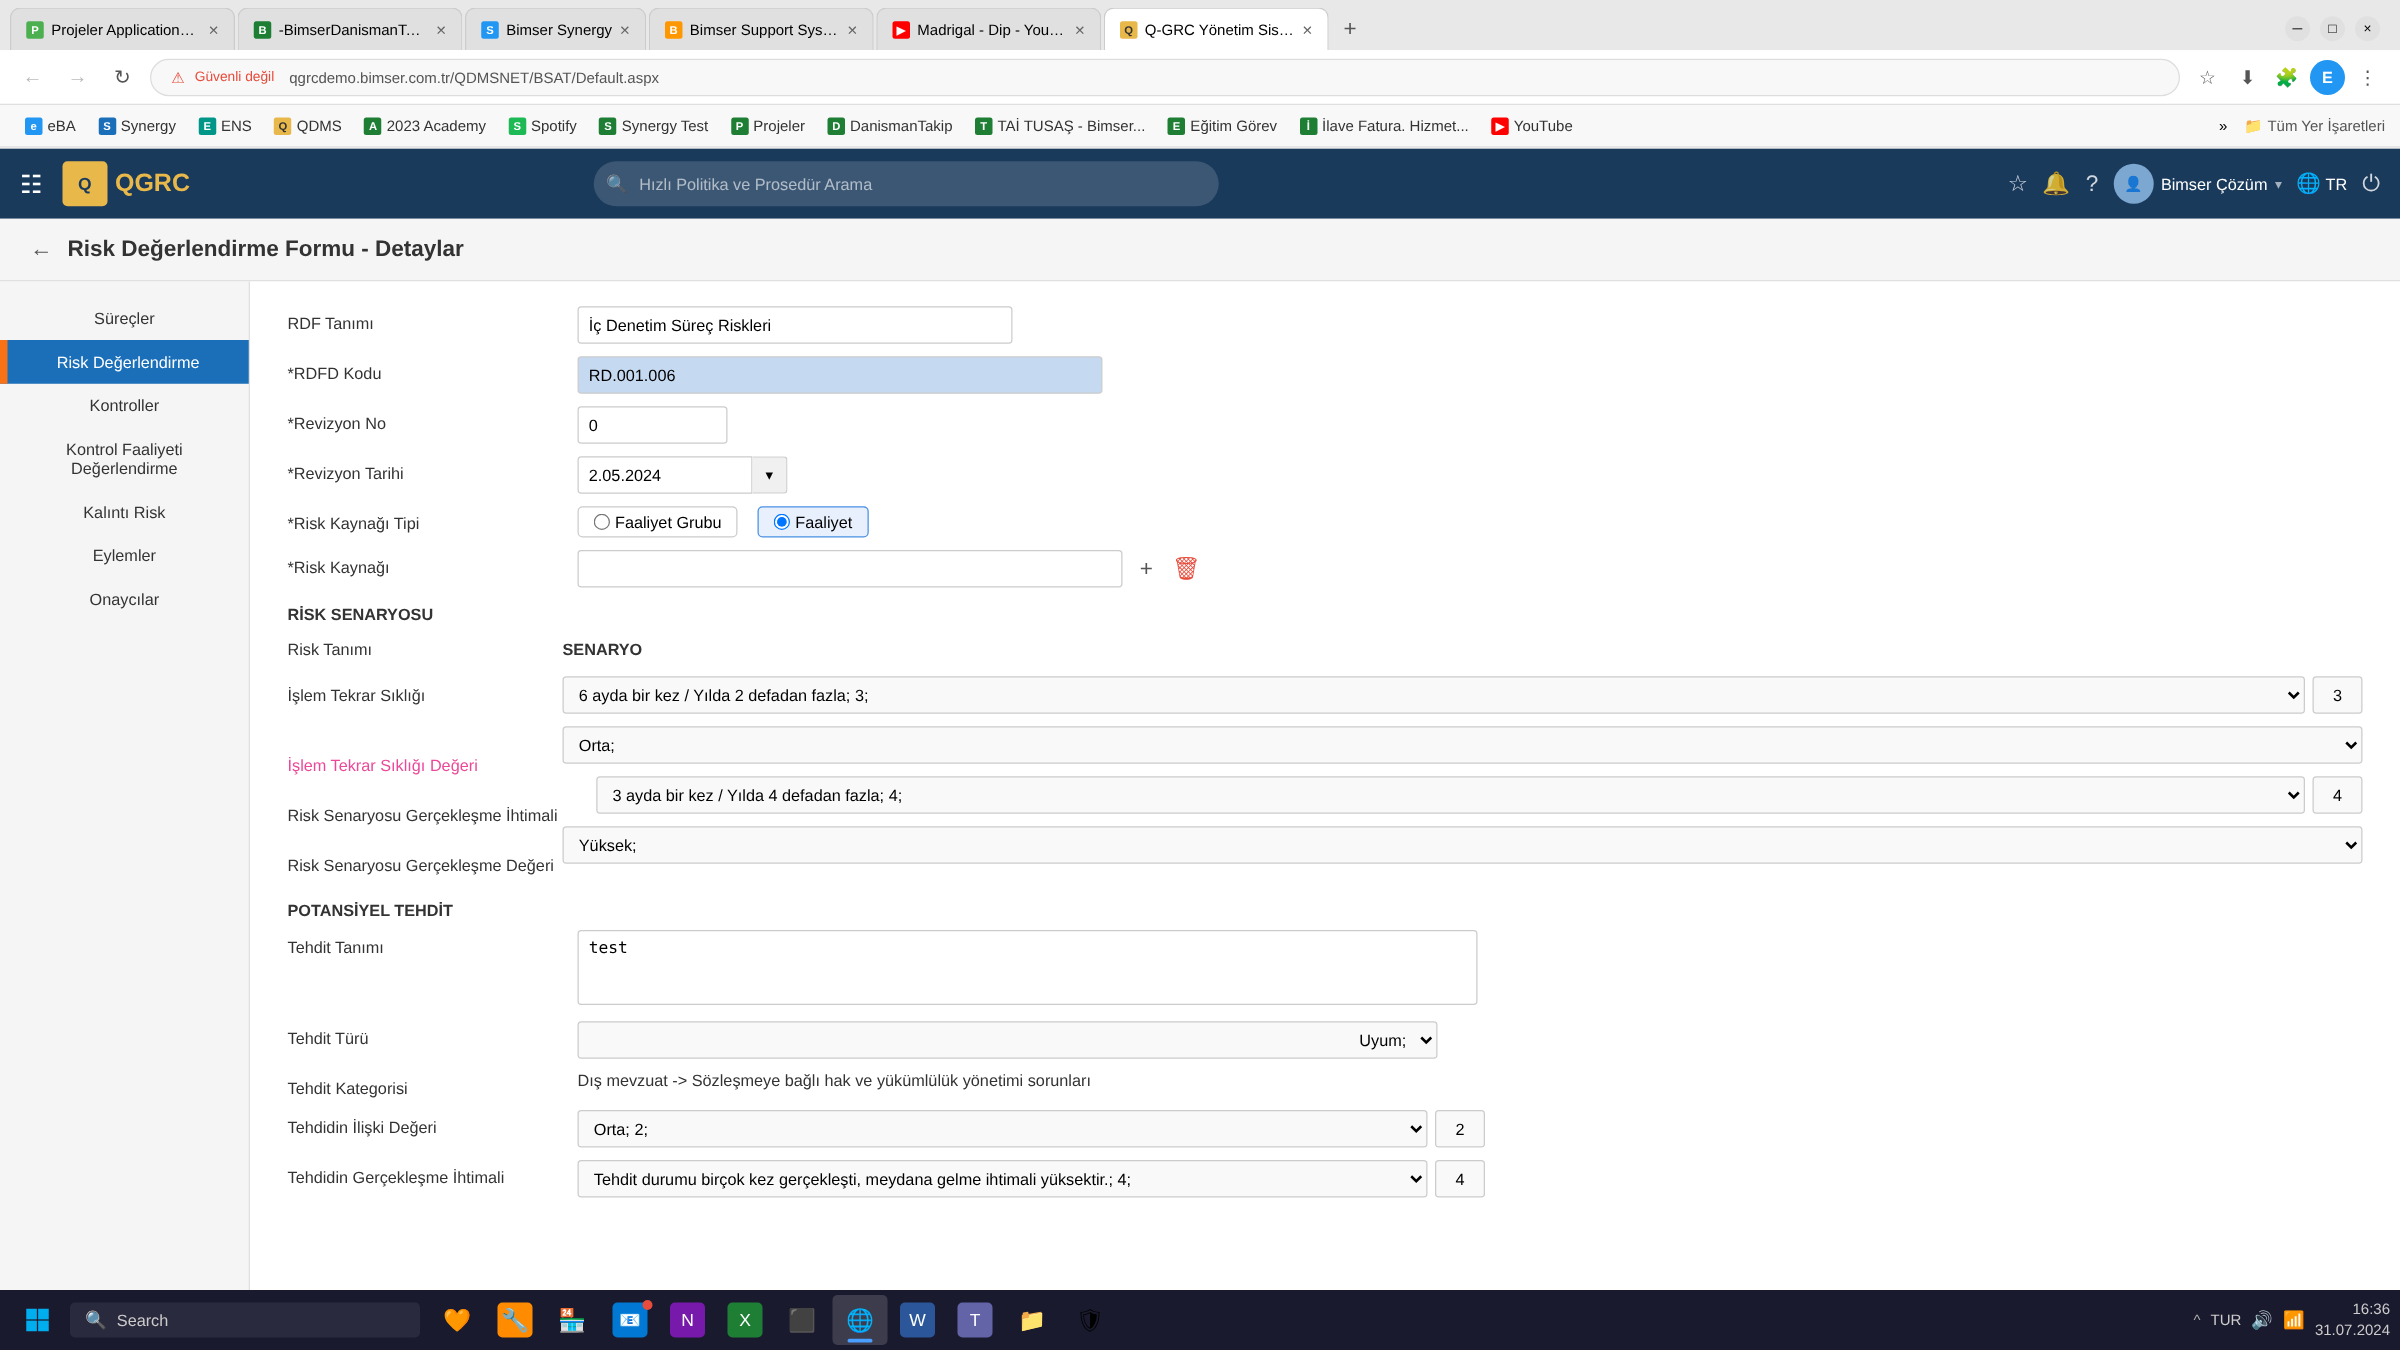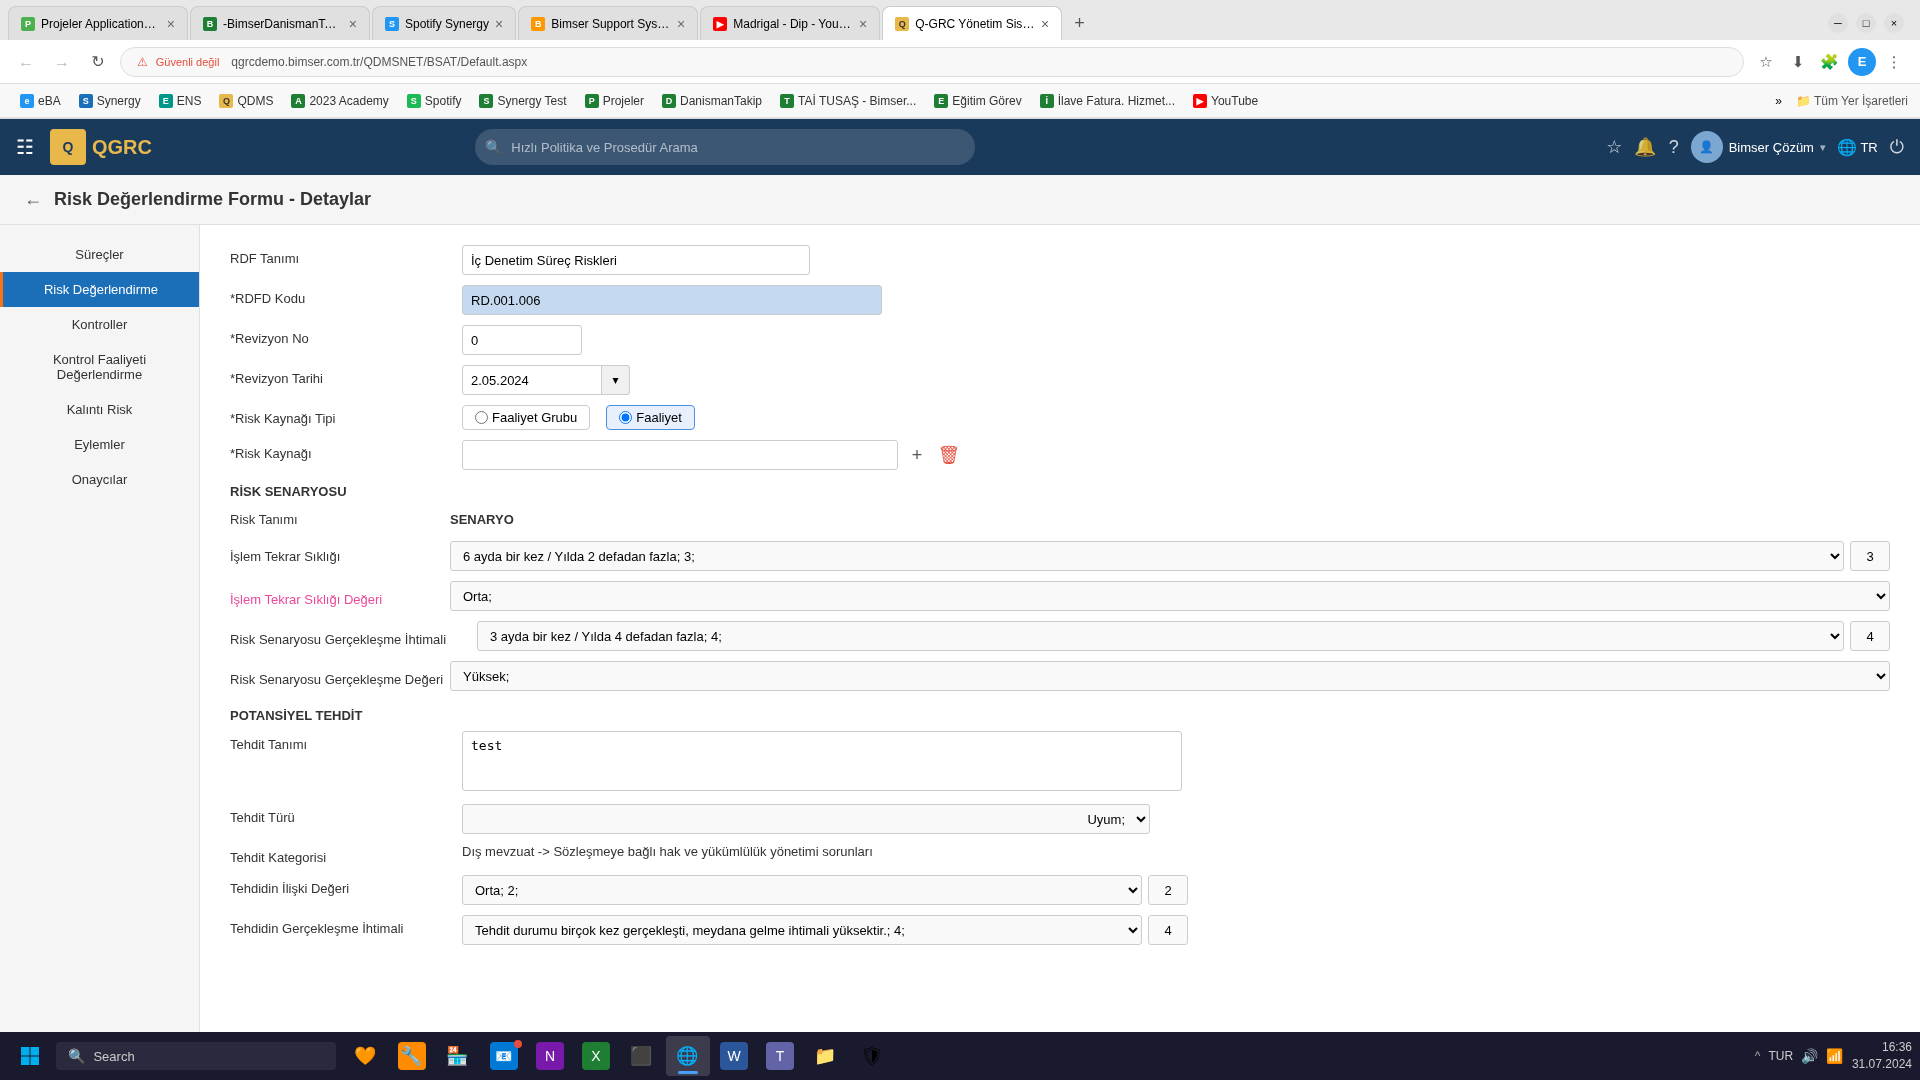--- a/index.html
+++ b/index.html
@@ -57,21 +57,21 @@
     
     .page-header { padding: 14px 24px; display: flex; align-items: center; gap: 12px; background: #f5f5f5; border-bottom: 1px solid #e0e0e0; }
     .back-btn { font-size: 18px; color: #555; cursor: pointer; }
     .page-title { font-size: 18px; font-weight: 600; color: #333; }
 
     .main-content { display: flex; flex: 1; overflow: hidden; }
 
     
     .sidebar { width: 200px; background: #f5f5f5; border-right: 1px solid #e0e0e0; padding: 12px 0; }
     .sidebar-item { padding: 10px 16px; cursor: pointer; color: #333; font-size: 13px; text-align: center; }
-    .sidebar-item.active { background: #1a6fb8; color: white; border-left: 3px solid #f97316; }
+    .sidebar-item.active { background: #1a6fb8; color: white; border-left: 6px solid #f97316; }
 
     
     .form-area { flex: 1; padding: 20px 30px; overflow-y: auto; background: #fff; }
     
     .form-row { display: flex; align-items: flex-start; margin-bottom: 10px; gap: 12px; }
     .form-label { width: 220px; flex-shrink: 0; font-size: 13px; color: #333; padding-top: 6px; }
     .form-control { flex: 1; max-width: 500px; }
     .form-input { width: 100%; height: 30px; border: 1px solid #ccc; border-radius: 3px; padding: 0 8px; font-size: 13px; }
     .form-input.highlighted { background: #c5d9f1; }
     .form-input:read-only { background: #f5f5f5; }
@@ -135,21 +135,21 @@
       <span class="tab-label">Projeler Applications Bun...</span>
       <span class="tab-close">×</span>
     </div>
     <div class="tab">
       <div class="favicon-box fav-excel">B</div>
       <span class="tab-label">-BimserDanismanTakip202...</span>
       <span class="tab-close">×</span>
     </div>
     <div class="tab">
       <div class="favicon-box fav-blue">S</div>
-      <span class="tab-label">Spotify Synergy</span>
+      <span class="tab-label">Bimser Synergy</span>
       <span class="tab-close">×</span>
     </div>
     <div class="tab">
       <div class="favicon-box fav-orange">B</div>
       <span class="tab-label">Bimser Support System</span>
       <span class="tab-close">×</span>
     </div>
     <div class="tab">
       <div class="favicon-box fav-yt">▶</div>
       <span class="tab-label">Madrigal - Dip - YouTu...</span>
@@ -366,21 +366,21 @@
           <button class="add-btn">+</button>
           <button class="del-btn">🗑</button>
         </div>
       </div>
 
       <div class="section-header">RİSK SENARYOSU</div>
 
       <div style="display:flex;margin-bottom:8px;">
         <div style="width:220px;flex-shrink:0;">
           <div style="height:24px;display:flex;align-items:center;font-size:13px;color:#333;margin-bottom:10px;">Risk Tanımı</div>
-          <div style="height:30px;display:flex;align-items:center;font-size:13px;color:#333;margin-bottom:13px;">İşlem Tekrar Sıklığı</div>
+          <div style="height:30px;display:flex;align-items:center;font-size:13px;color:#333;margin-bottom:26px;">İşlem Tekrar Sıklığı</div>
           <div style="height:30px;display:flex;align-items:center;font-size:13px;color:#ec4899;margin-bottom:10px;">İşlem Tekrar Sıklığı Değeri</div>
           <div style="height:30px;display:flex;align-items:center;font-size:13px;color:#333;margin-bottom:10px;">Risk Senaryosu Gerçekleşme İhtimali</div>
           <div style="height:30px;display:flex;align-items:center;font-size:13px;color:#333;">Risk Senaryosu Gerçekleşme Değeri</div>
         </div>
         <div style="flex:1;">
           <div style="font-size:13px;font-weight:bold;color:#333;height:24px;display:flex;align-items:center;margin-bottom:10px;">SENARYO</div>
 
           <div style="display:flex;align-items:flex-start;gap:6px;margin-bottom:10px;">
             <select class="senaryo-select">
               <option>6 ayda bir kez / Yılda 2 defadan fazla; 3;</option>

